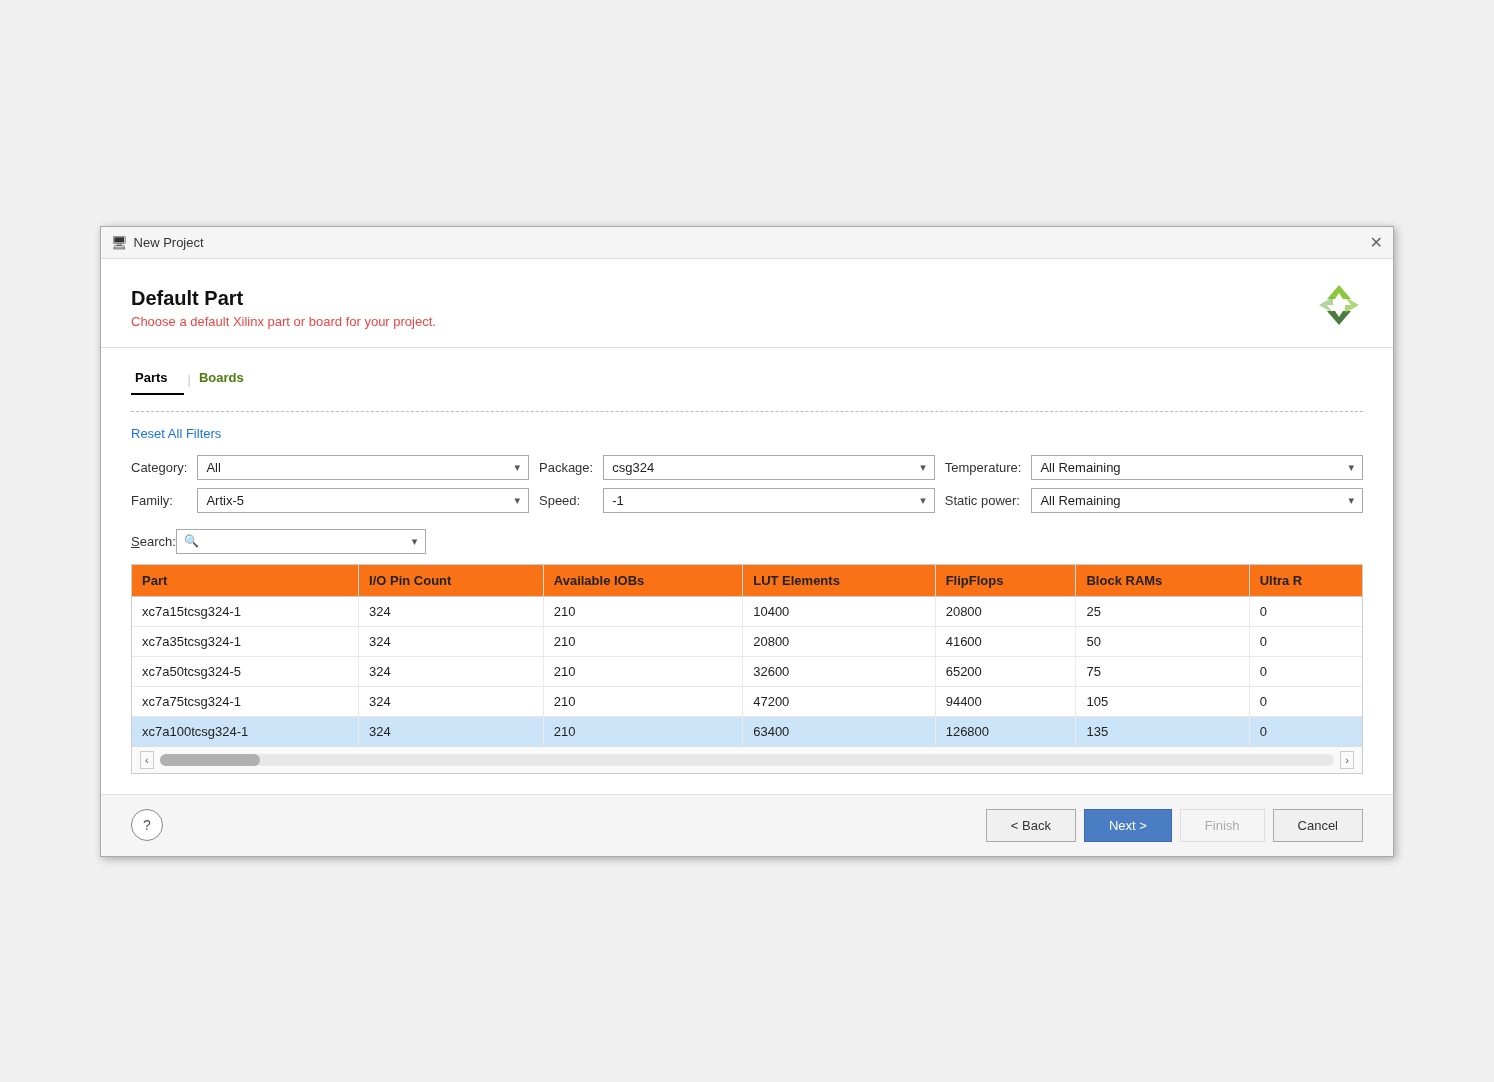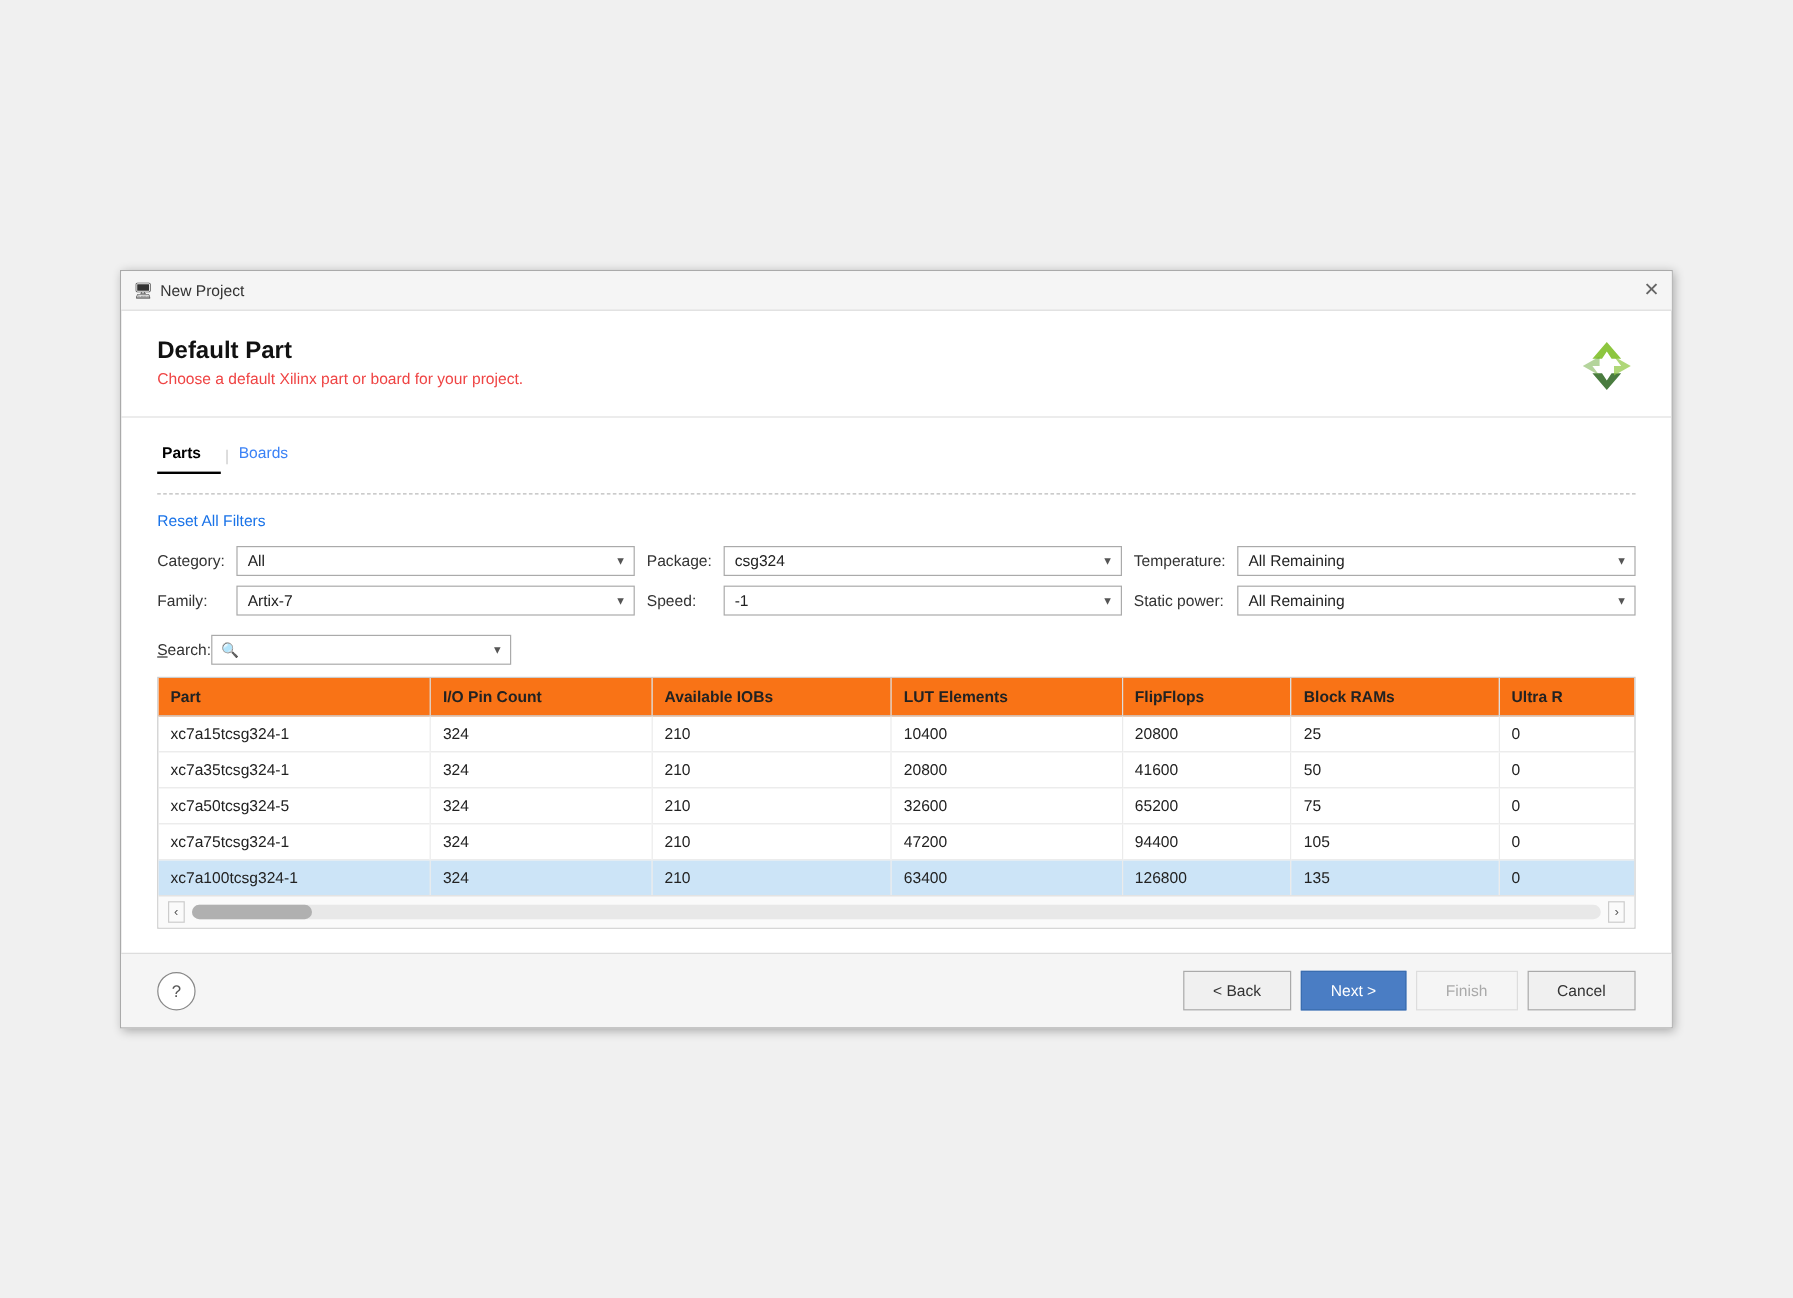--- a/index.html
+++ b/index.html
@@ -1,28 +1,28 @@
 <!DOCTYPE html>
 <html><head>
   <meta charset="utf-8">
   <style>
     * { box-sizing: border-box; margin: 0; padding: 0; font-family: 'Segoe UI', Arial, sans-serif; font-size: 13px; }
     body { background: #f0f0f0; display: flex; align-items: center; justify-content: center; min-height: 100vh; }
     .window { width: 1294px; background: #fff; border: 1px solid #aaa; box-shadow: 2px 2px 8px rgba(0,0,0,0.3); display: flex; flex-direction: column; }
     .titlebar { background: #f5f5f5; border-bottom: 1px solid #ddd; padding: 6px 10px; display: flex; align-items: center; justify-content: space-between; }
     .titlebar-left { display: flex; align-items: center; gap: 6px; font-size: 12px; color: #333; }
     .titlebar-close { font-size: 16px; cursor: pointer; color: #666; background: none; border: none; }
-    .header { padding: 22px 30px 18px 30px; border-bottom: 1px solid #e0e0e0; display: flex; justify-content: space-between; align-items: flex-start; }
+    .header { padding: 22px 30px 18px 30px; border-bottom: 1px solid #e0e0e0; display: flex; justify-content: space-between; align-items: flex-end; }
     .header-text h1 { font-size: 20px; font-weight: bold; color: #111; margin-bottom: 4px; }
     .header-text p { font-size: 13px; color: #ef4444; }
     .logo { display: flex; align-items: center; }
     .logo svg { width: 48px; height: 48px; }
     .content { padding: 0 30px 20px 30px; flex: 1; }
     .tabs { display: flex; align-items: center; gap: 0; margin-bottom: 16px; padding-top: 16px; }
-    .tab { padding: 6px 16px 8px 4px; font-size: 13px; cursor: pointer; border-bottom: 2px solid transparent; color: #3b82f6; }
+    .tab { padding: 6px 16px 8px 4px; font-size: 13px; cursor: pointer; border-bottom: 2px solid transparent; color: #4d7c0f; font-weight: bold; }
     .tab.active { font-weight: bold; color: #000; border-bottom: 2px solid #000; }
     .tab-divider { color: #ccc; margin: 0 4px; }
     .tab-content { border-top: 1px dashed #bbb; padding-top: 14px; }
     .reset-link { color: #1a73e8; font-size: 13px; cursor: pointer; margin-bottom: 14px; display: inline-block; text-decoration: none; }
     .filters { display: grid; grid-template-columns: auto 1fr auto 1fr auto 1fr; align-items: center; gap: 8px 10px; margin-bottom: 16px; }
     .filter-label { font-size: 13px; color: #333; white-space: nowrap; }
     .filter-select { display: flex; align-items: center; justify-content: space-between; border: 1px solid #aaa; padding: 4px 8px; background: #fff; cursor: pointer; min-width: 120px; font-size: 13px; gap: 34px; }
     .filter-select span { color: #222; }
     .filter-select .arrow { color: #555; font-size: 11px; margin-left: 8px; }
     .filter-select-wide { min-width: 200px; }
@@ -108,21 +108,21 @@
           <span class="arrow">▾</span>
         </div>
         <span class="filter-label">Temperature:</span>
         <div class="filter-select">
           <span>All Remaining</span>
           <span class="arrow">▾</span>
         </div>
 
         <span class="filter-label">Family:</span>
         <div class="filter-select filter-select-wide">
-          <span>Artix-7</span>
+          <span>Artix-5</span>
           <span class="arrow">▾</span>
         </div>
         <span class="filter-label">Speed:</span>
         <div class="filter-select">
           <span>-1</span>
           <span class="arrow">▾</span>
         </div>
         <span class="filter-label">Static power:</span>
         <div class="filter-select">
           <span>All Remaining</span>

